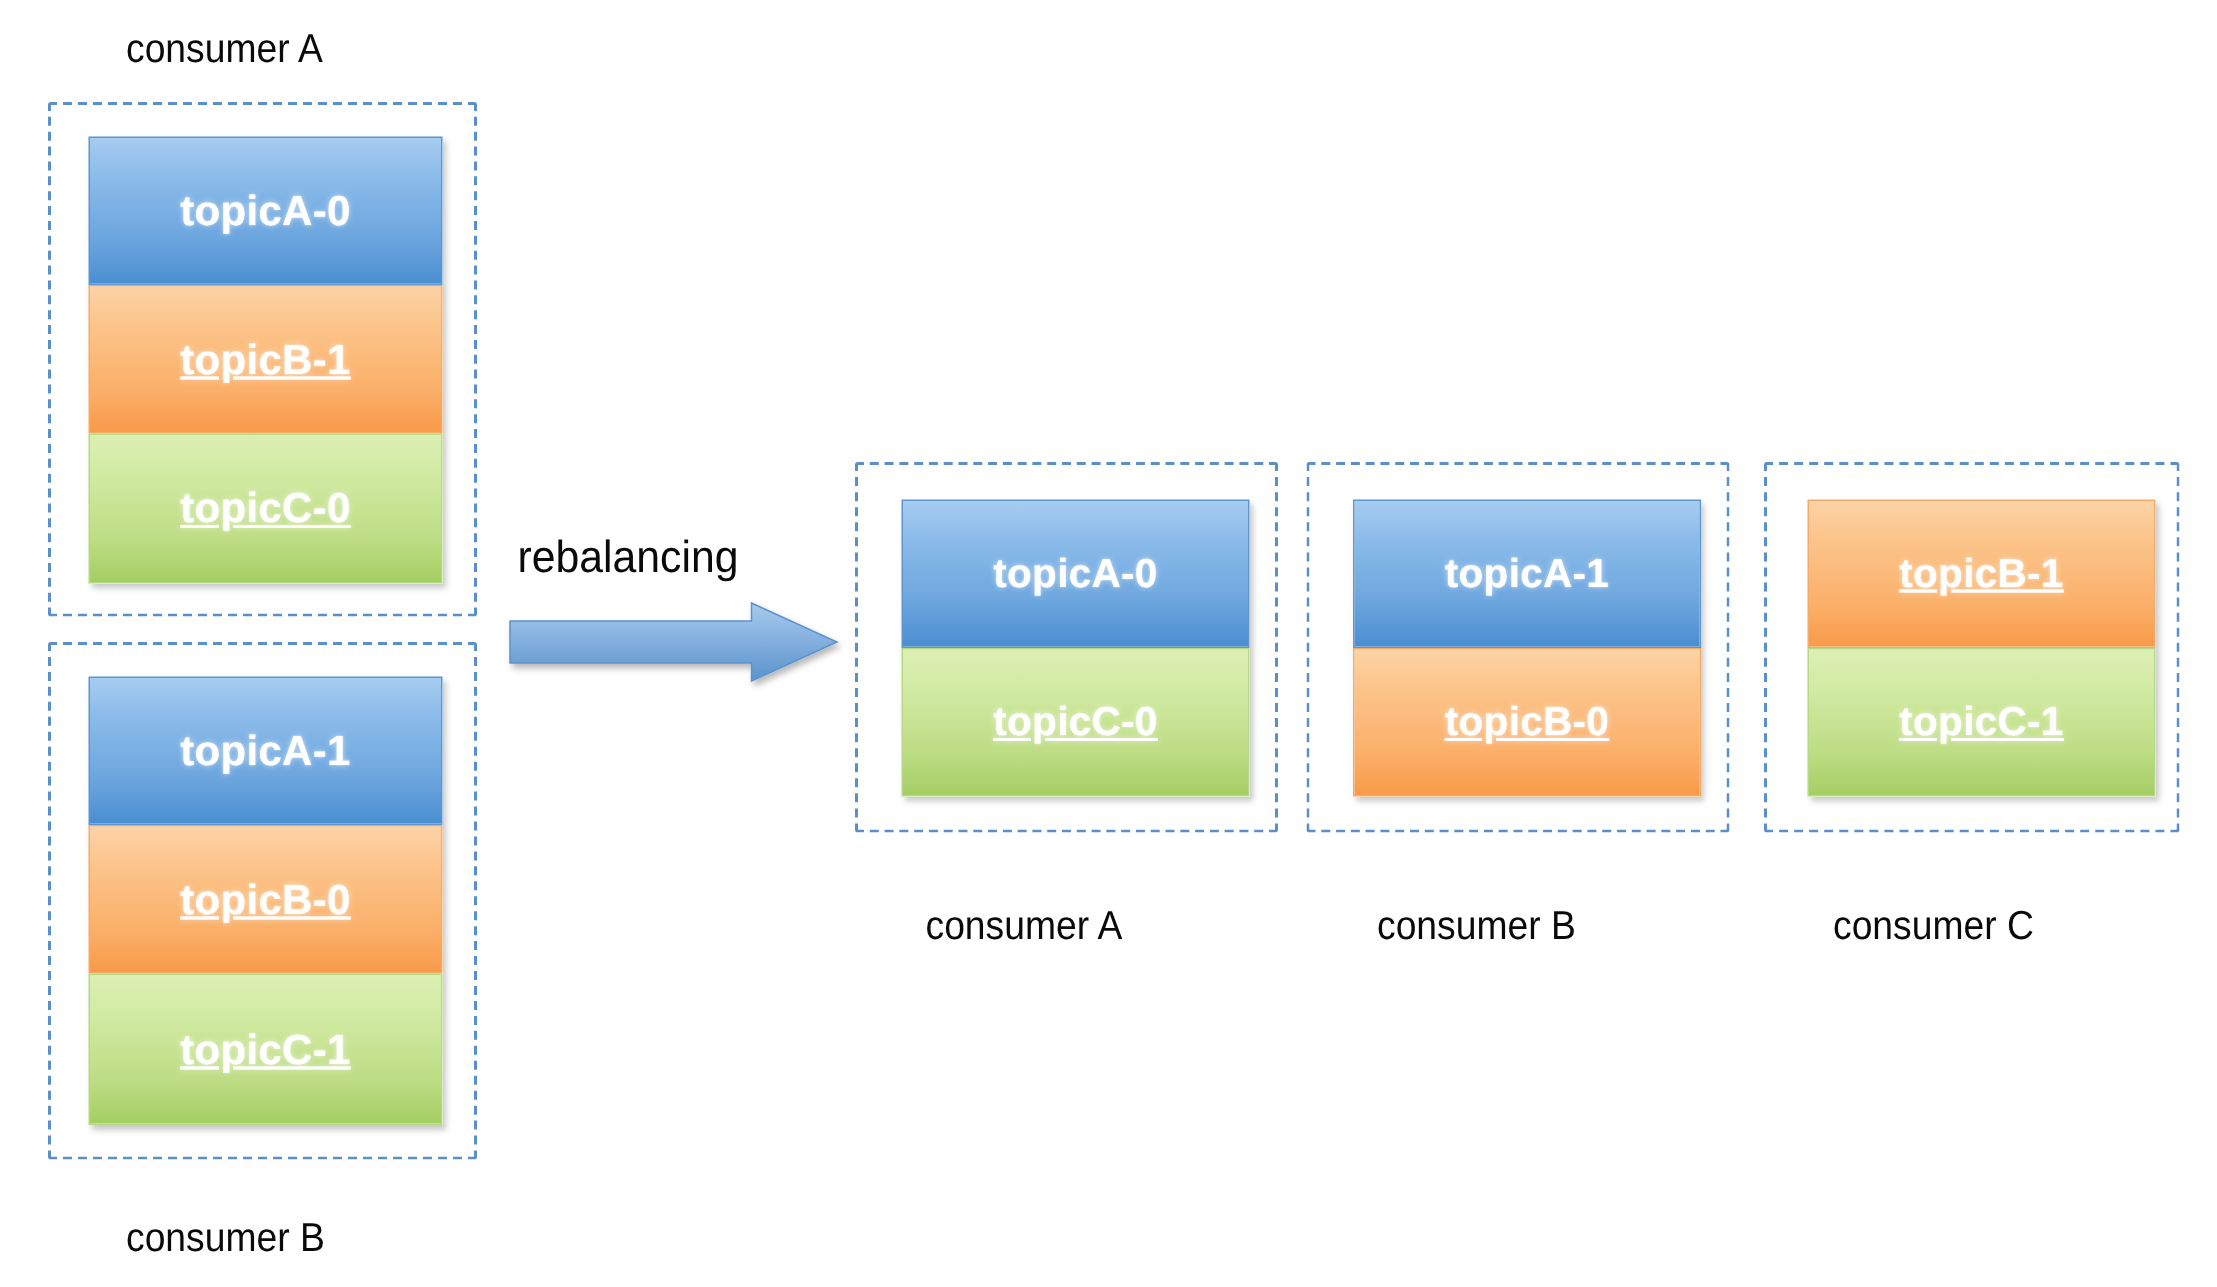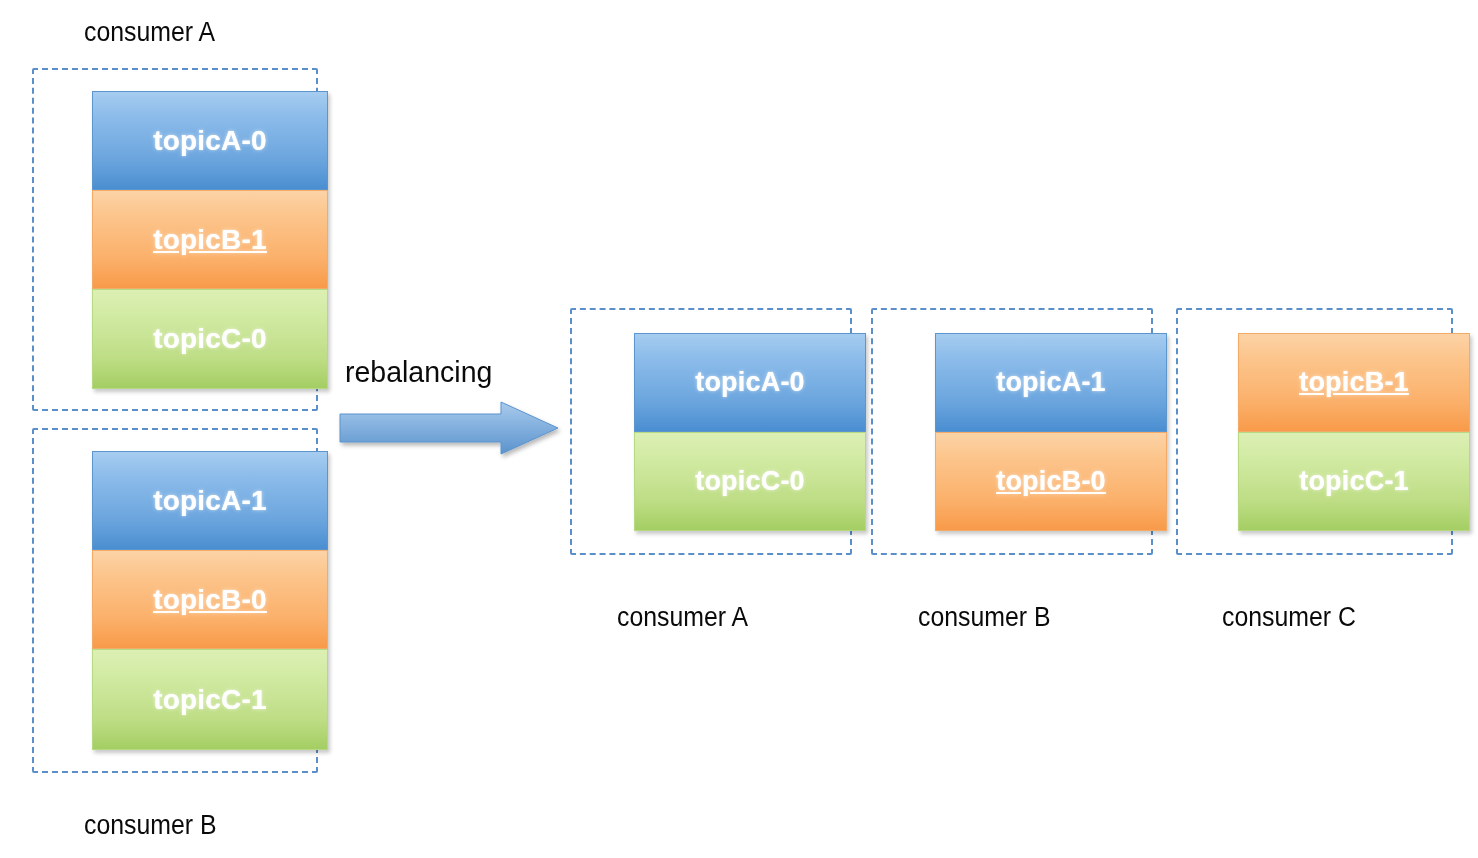--- a/index.html
+++ b/index.html
@@ -23,21 +23,20 @@
     border-radius: 2px;
     box-sizing: border-box;
     background: #ffffff;
   }
 
   
   .stack {
     position: absolute;
     box-sizing: border-box;
     box-shadow: 2px 3px 4px rgba(0,0,0,0.22);
-    margin-left: 33px;
   }
 
   .block {
     position: relative;
     box-sizing: border-box;
     display: flex;
     align-items: center;
     justify-content: center;
     color: #ffffff;
     font-weight: 700;
@@ -51,20 +50,21 @@
     border: 1px solid #5d96cd;
   }
   .block.orange {
     background: linear-gradient(to bottom, #fcd3a6 0%, #fcc58c 25%, #fbb06a 70%, #f89a49 100%);
     border: 1px solid #f2ab68;
     text-decoration: underline;
   }
   .block.green {
     background: linear-gradient(to bottom, #dcefb4 0%, #d2eba4 25%, #bedd85 70%, #a4ce63 100%);
     border: 1px solid #b6d983;
+    text-decoration: underline;
   }
 
   
   .caption {
     position: absolute;
     color: #0a0a0a;
     font-size: 27px;
     font-weight: 400;
     white-space: nowrap;
     font-family: "Liberation Sans", "DejaVu Sans", sans-serif;

